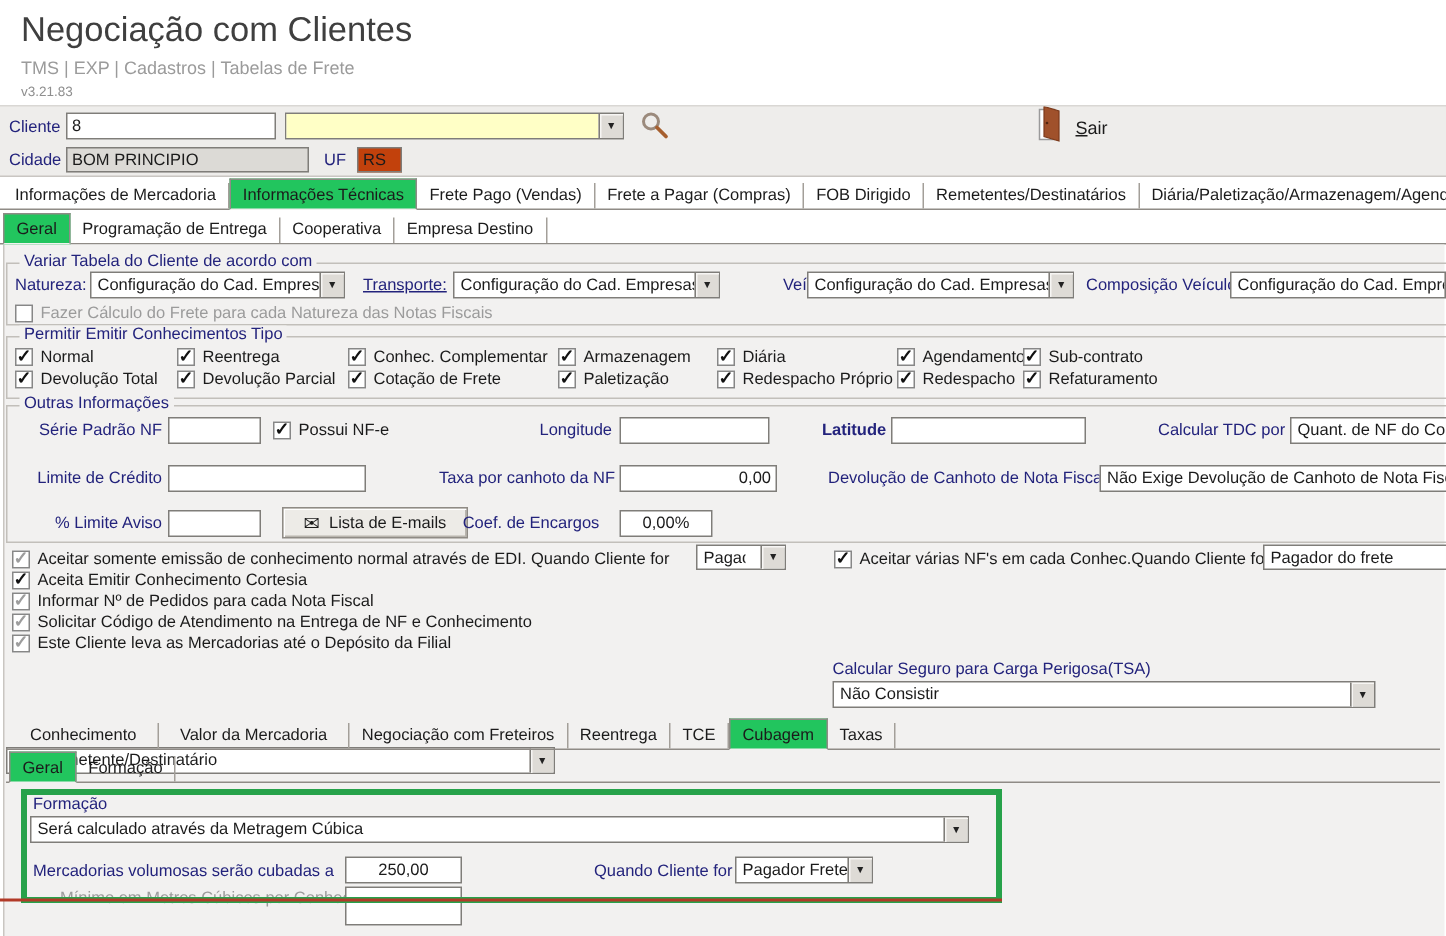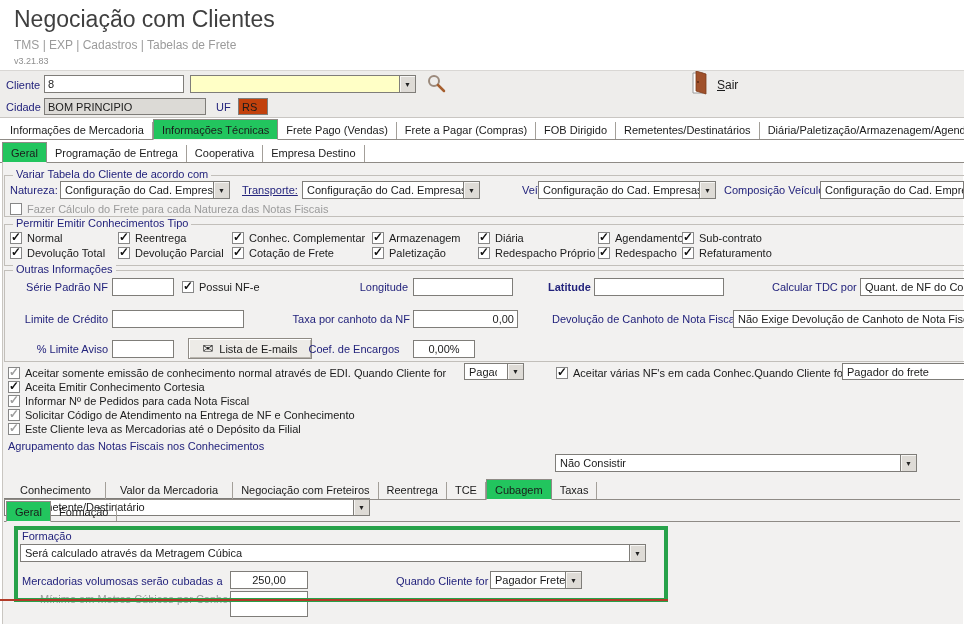--- a/index.html
+++ b/index.html
@@ -263,25 +263,25 @@
     </div>
   <div class="cbx" style="left:8px;top:408px;">
       <span class="cb checked g"></span>
       <span>Solicitar Código de Atendimento na Entrega de NF e Conhecimento</span>
     </div>
   <div class="cbx" style="left:8px;top:422px;">
       <span class="cb checked g"></span>
       <span>Este Cliente leva as Mercadorias até o Depósito da Filial</span>
     </div>
 
-  <span class="lbl" style="left:8px;top:440px;">Agrupamento das Notas Fiscais nos Conhecimentos</span>
   <div class="combo" style="left:4px;top:454px;width:366px;margin-top:44px;">
     <span class="ctxt">Por Remetente/Destinatário</span>
     <span class="carw">▼</span>
   </div>
+  <span class="lbl" style="left:555px;top:440px;">Calcular Seguro para Carga Perigosa(TSA)</span>
   <div class="combo" style="left:555px;top:454px;width:362px;">
     <span class="ctxt">Não Consistir</span>
     <span class="carw">▼</span>
   </div>
 
   <div class="tabstrip" style="left:4px;top:478px;width:956px;height:22px;">
     <div class="tab" style="padding:0 14px;">Conhecimento</div>
     <div class="tab" style="padding:0 14px;">Valor da Mercadoria</div>
     <div class="tab">Negociação com Freteiros</div>
     <div class="tab">Reentrega</div>

